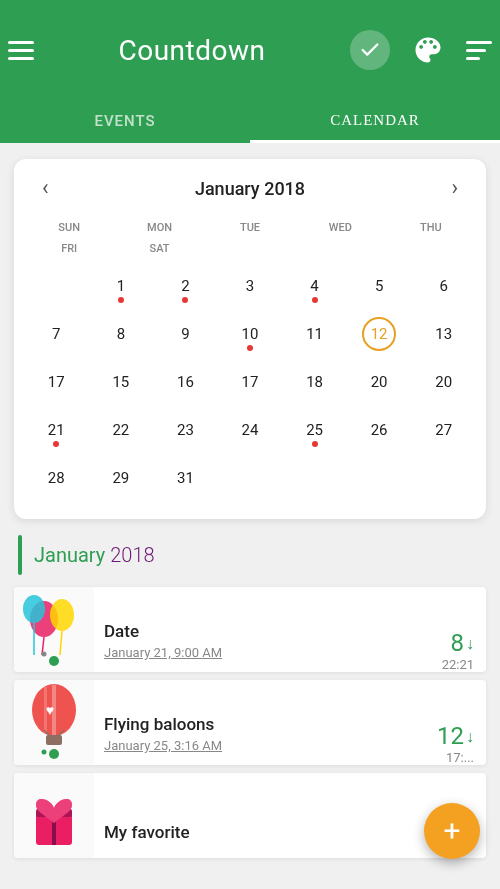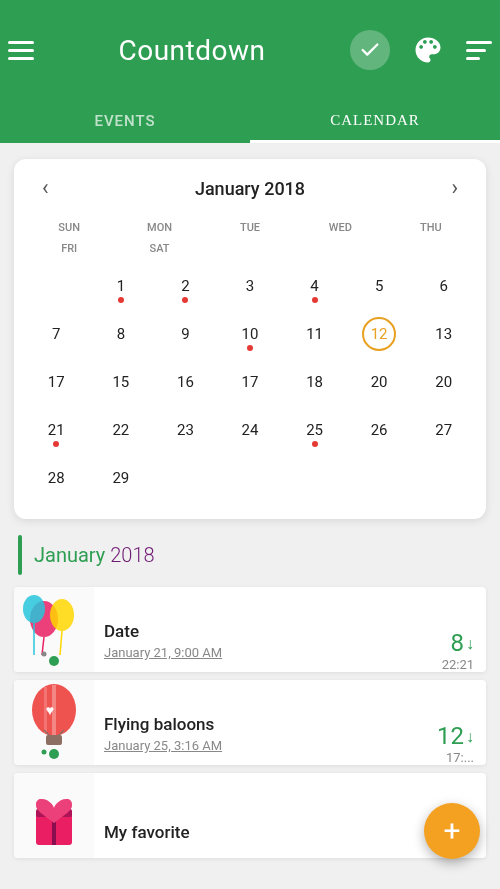--- a/index.html
+++ b/index.html
@@ -444,20 +444,23 @@
         </div>
         <div class="cal-day">
           <div class="day-num">27</div>
         </div>
         <div class="cal-day">
           <div class="day-num">28</div>
         </div>
         <div class="cal-day">
           <div class="day-num">29</div>
         </div>
+        <div class="cal-day">
+          <div class="day-num">31</div>
+        </div>
       </div>
   </div>
 </div>
 
 <div class="events-section">
   <div class="section-date-label">
     <div class="section-date-line"></div>
     <div class="section-date-text">
       <span>January</span>
       <span class="year">2018</span>

